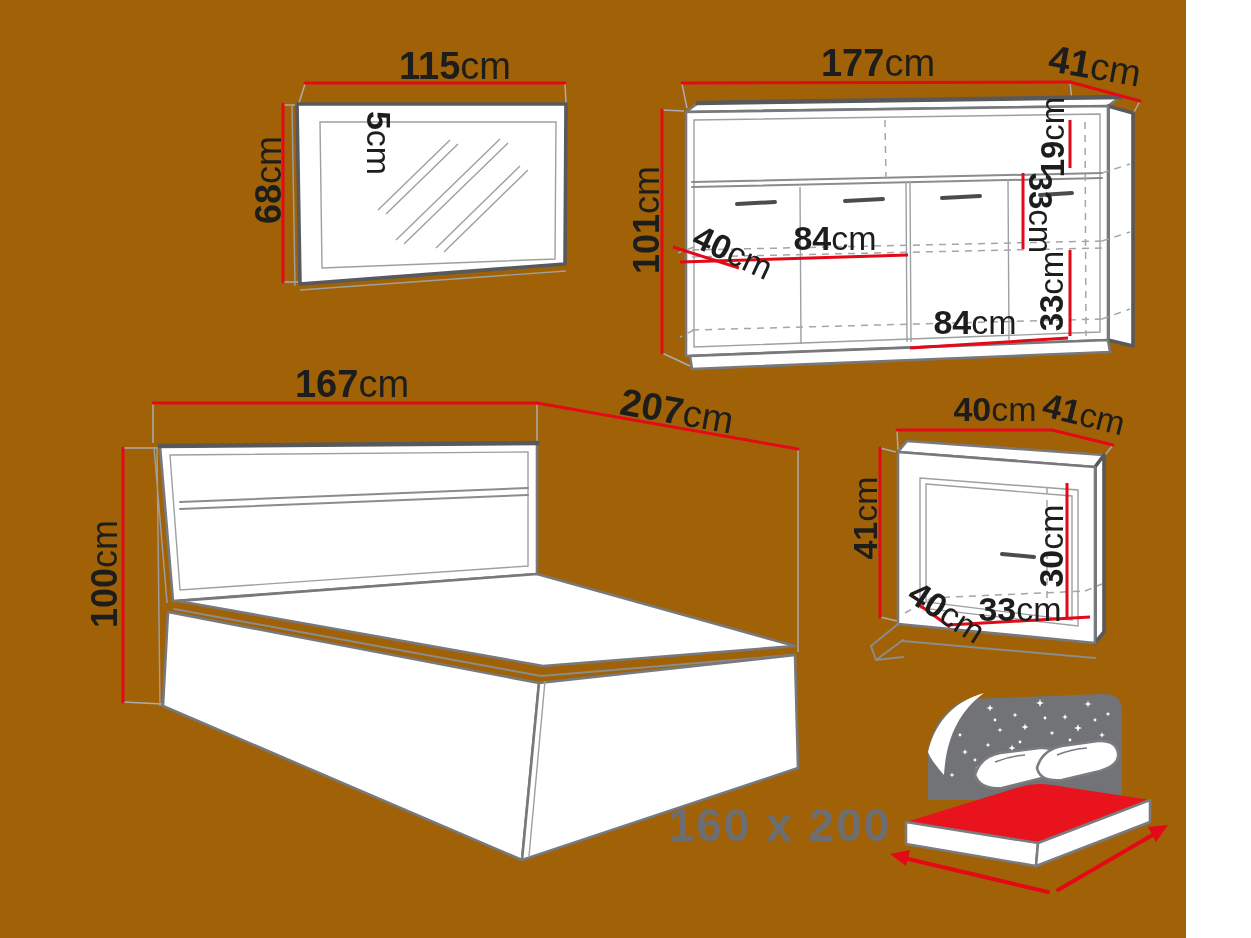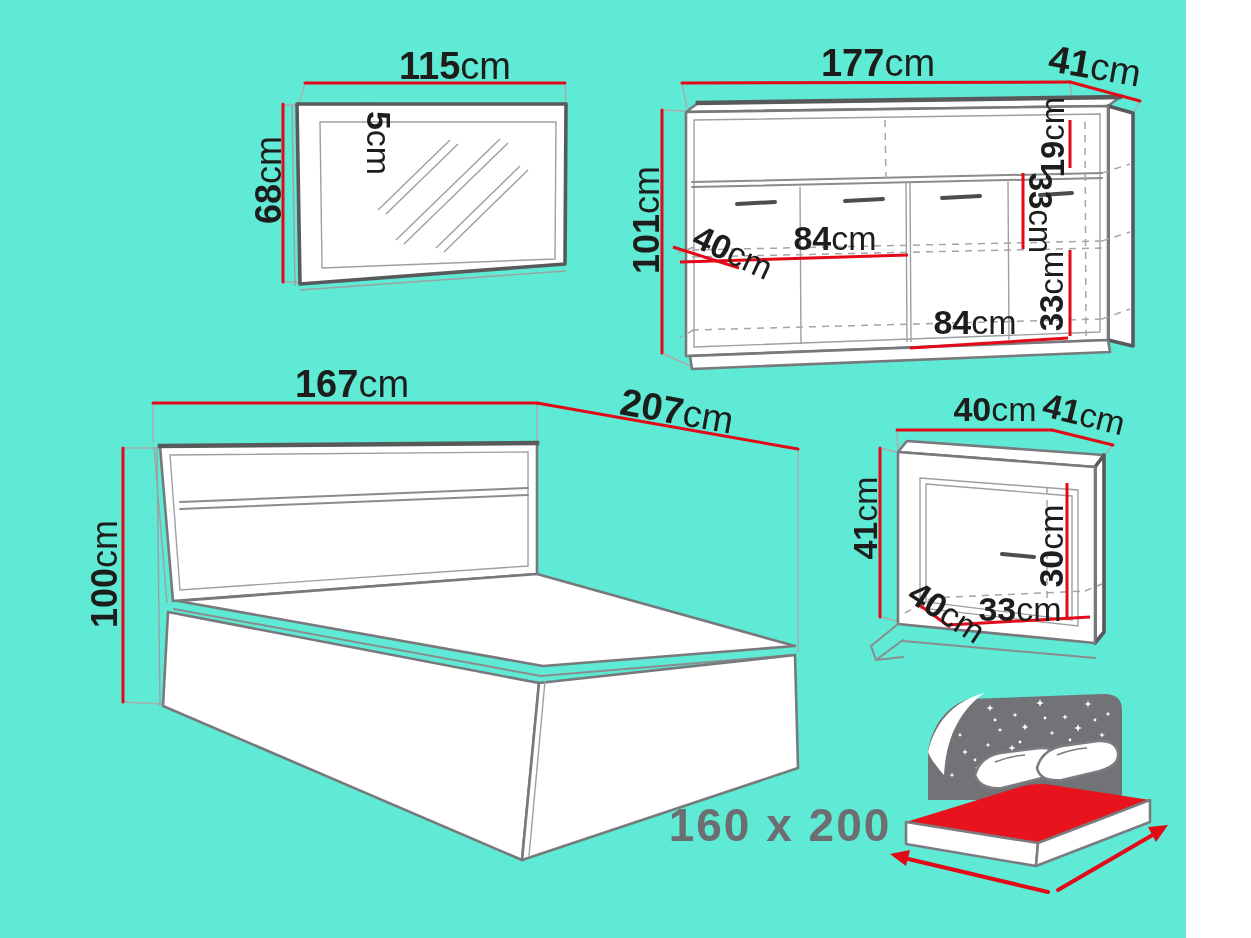--- a/index.html
+++ b/index.html
@@ -1,16 +1,16 @@
 <!DOCTYPE html>
 <html><head>
 <meta charset="utf-8">
 <style>
   html,body{margin:0;padding:0;background:#ffffff;}
-  .stage{position:relative;width:1186px;height:938px;background:#5eead4;overflow:hidden;}
+  .stage{position:relative;width:1186px;height:938px;background:#a16207;overflow:hidden;}
   svg{display:block;font-family:"Liberation Sans", sans-serif;}
   
   .ln   {stroke:#8a8c8e;stroke-width:2;fill:none;stroke-linecap:round;}
   .lnth {stroke:#9da0a3;stroke-width:1.4;fill:none;}
   .lnbold{stroke:#58595b;stroke-width:4.5;fill:none;stroke-linecap:square;}
   .face {stroke:#77797c;stroke-width:2.6;fill:#ffffff;stroke-linejoin:round;}
   .faceD{stroke:#58595b;stroke-width:3.6;fill:#ffffff;stroke-linejoin:round;}
   .dash {stroke:#a3a5a8;stroke-width:1.5;fill:none;stroke-dasharray:7 6;}
   .red  {stroke:#e30917;stroke-width:3;fill:none;stroke-linecap:round;}
   .redthin{stroke:#e30917;stroke-width:3;fill:none;}

